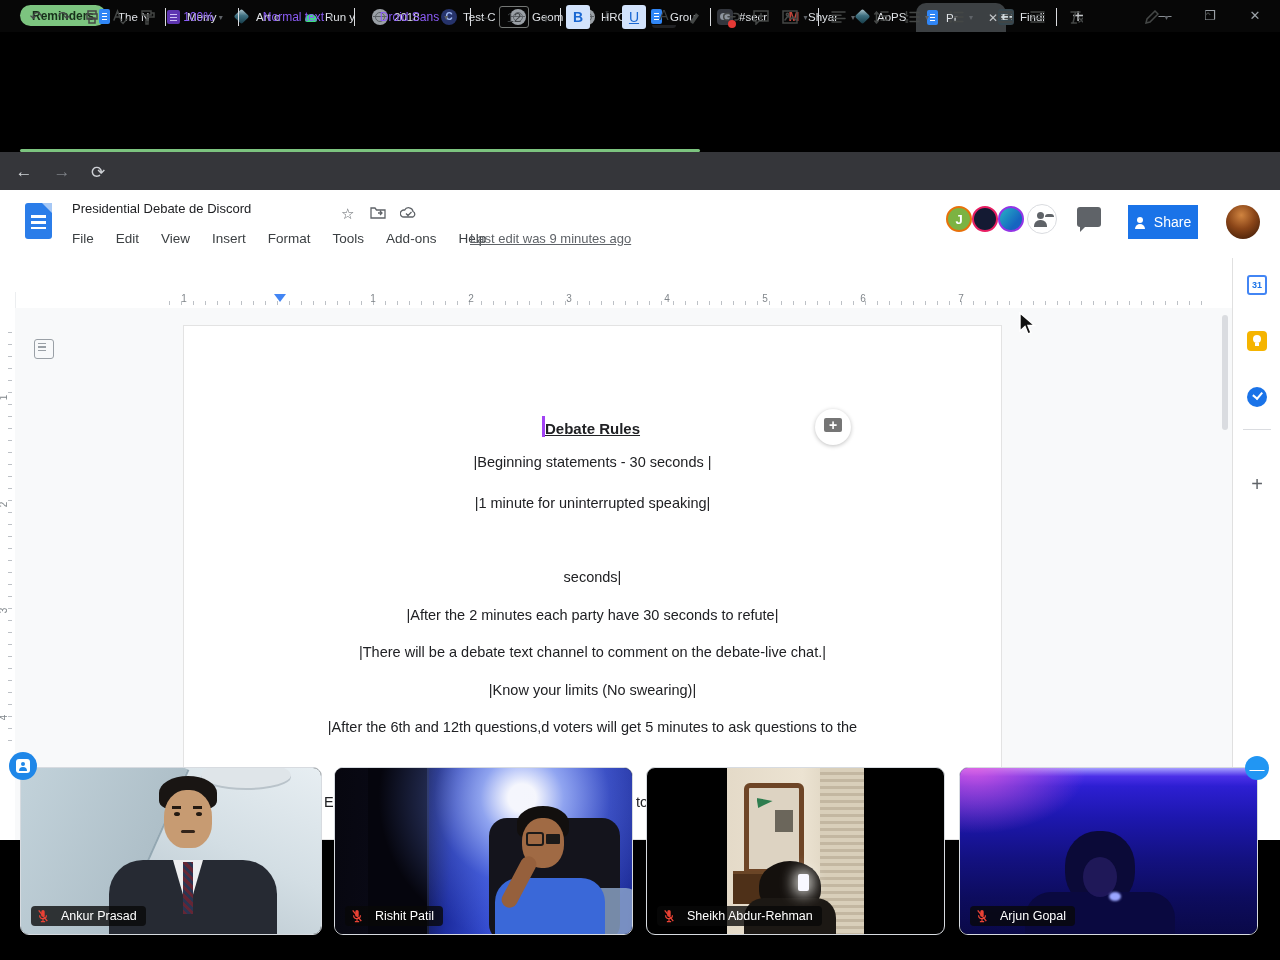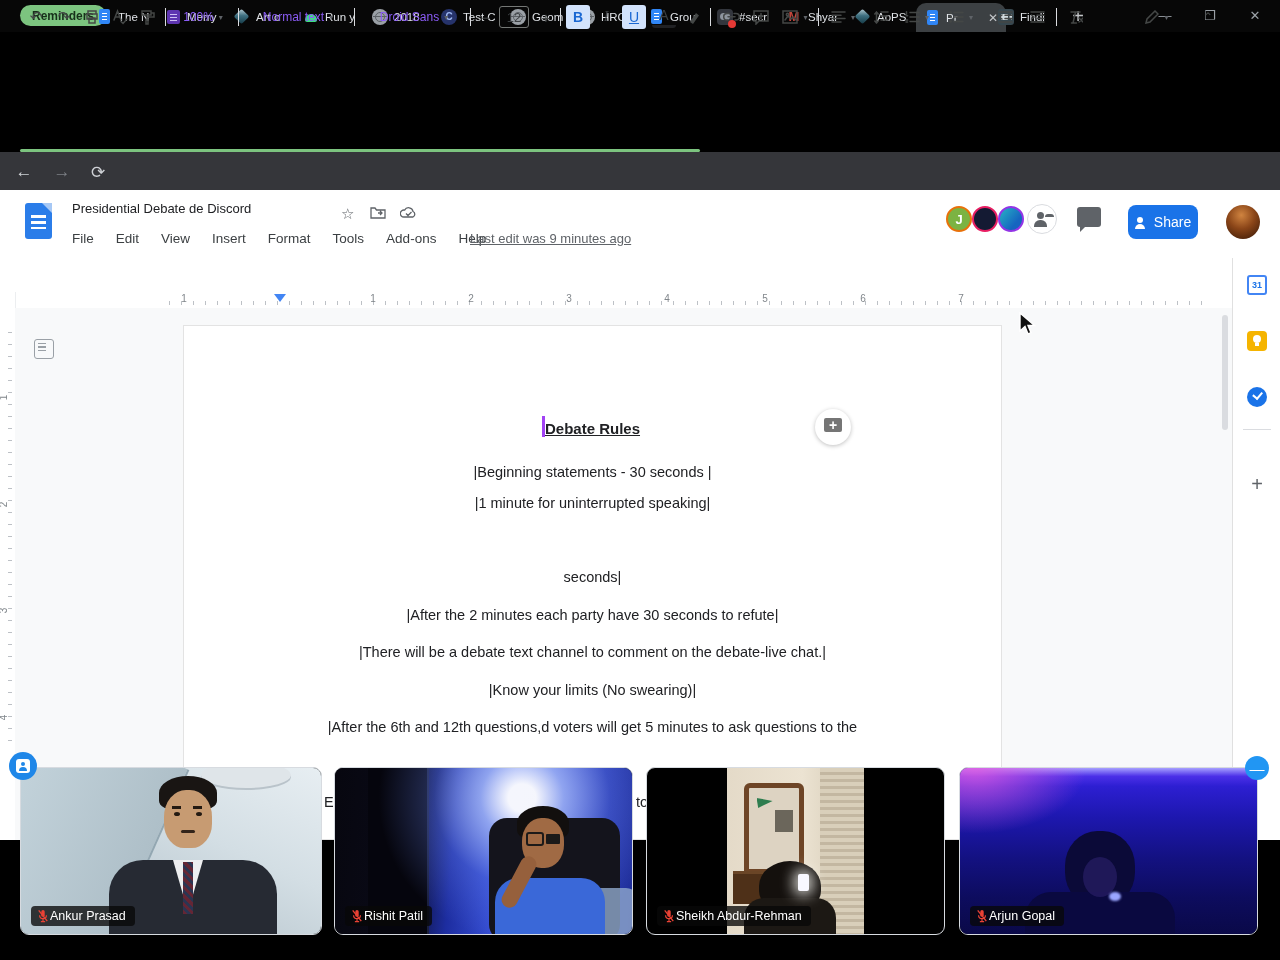--- a/index.html
+++ b/index.html
@@ -73,21 +73,21 @@
   .hdricon{top:205px;color:#5f6368;font-size:15px}
   .menurow{left:72px;top:231px;display:flex;gap:22px;font-size:13.5px;color:#3c4043}
   .lastedit{left:470px;top:231px;font-size:13px;color:#5f6368;text-decoration:underline}
   .collab{top:206px;width:26px;height:26px;border-radius:50%;box-sizing:border-box;display:flex;align-items:center;justify-content:center;
           color:#fff;font-size:13px;font-weight:bold}
   .joinbtn{left:1027px;top:204px;width:30px;height:30px;border-radius:50%;background:#fff;border:1px solid #dadce0;box-sizing:border-box}
   .joinbtn::before{content:"";position:absolute;left:9px;top:7px;width:7px;height:7px;border-radius:50%;background:#5f6368}
   .joinbtn::after{content:"";position:absolute;left:6px;top:15px;width:13px;height:7px;border-radius:6px 6px 0 0;background:#5f6368;box-shadow:9px -8px 0 -2px #5f6368}
   .commentbtn{left:1077px;top:207px;width:24px;height:20px;border-radius:3px;background:#5f6368}
   .commentbtn::after{content:"";position:absolute;left:3px;bottom:-5px;border:4px solid transparent;border-top-color:#5f6368;border-left-color:#5f6368}
-  .sharebtn{left:1128px;top:205px;width:70px;height:34px;border-radius:8px;background:#1a73e8;color:#fff;
+  .sharebtn{left:1128px;top:205px;width:70px;height:34px;border-radius:0;background:#1a73e8;color:#fff;
             font-size:14px;display:flex;align-items:center;justify-content:center;gap:7px}
   .shareic{width:12px;height:11px;position:relative}
   .shareic::before{content:"";position:absolute;left:2px;top:0;width:6px;height:6px;border-radius:50%;background:#fff}
   .shareic::after{content:"";position:absolute;left:0;top:7px;width:10px;height:5px;border-radius:5px 5px 0 0;background:#fff}
   .profile{left:1226px;top:205px;width:34px;height:34px;border-radius:50%;
            background:radial-gradient(circle at 45% 30%,#d08440 0%,#8a4518 45%,#321505 100%)}
   
   .toolbar{left:0;top:258px;width:1232px;height:34px;background:#fff;border-bottom:1px solid #e8eaed}
   .tb{top:5px;height:24px;display:flex;align-items:center;justify-content:center;color:#444746;font-size:15px}
   .tb.sep{width:1px;height:18px;background:#dadce0;top:8px}
@@ -132,21 +132,21 @@
   .sp-keep{border-radius:4px;background:#f5b400}
   .sp-keep::before{content:"";position:absolute;left:6px;top:4px;width:8px;height:8px;border-radius:50%;background:#fff}
   .sp-keep::after{content:"";position:absolute;left:8px;top:12px;width:4px;height:3px;background:#fff}
   .sp-tasks{border-radius:50%;background:#1a73e8}
   .sp-tasks::before{content:"";position:absolute;left:5px;top:9px;width:6px;height:2.4px;background:#fff;transform:rotate(40deg)}
   .sp-tasks::after{content:"";position:absolute;left:8px;top:8px;width:9px;height:2.4px;background:#fff;transform:rotate(-50deg)}
   .sp-div{position:absolute;left:10px;width:28px;height:1px;background:#dadce0}
   .sp-plus{color:#5f6368;font-size:20px;display:flex;align-items:center;justify-content:center}
   
   .tile{top:767px;height:168px;border:1.5px solid #d7dbe0;border-radius:9px;overflow:hidden;box-sizing:border-box;background:#000}
-  .namebar{position:absolute;left:10px;bottom:8px;display:flex;align-items:center;gap:1px;background:rgba(8,8,8,.78);
+  .namebar{position:absolute;left:10px;bottom:8px;display:flex;align-items:center;gap:12px;background:rgba(8,8,8,.78);
            border-radius:4px;padding:3px 9px 3px 6px;color:#fff;font-size:12.5px;z-index:5}
   .layer{position:absolute;inset:0}
   
   .t1-bg{background:linear-gradient(205deg,#e7eef2 0%,#d3dee4 40%,#b7c5cd 80%)}
   .t1-beam{left:-30px;top:-40px;width:150px;height:260px;background:linear-gradient(90deg,#c2d2da,#aebfc8);transform:rotate(24deg);border-right:2px solid #93a7b2}
   .t1-fan{left:180px;top:-6px;width:90px;height:26px;border-radius:50%;background:#dfe5e9;box-shadow:0 2px 0 #b9c3ca}
   .t1-hair{left:138px;top:8px;width:58px;height:34px;border-radius:55% 55% 30% 30%;background:#191513}
   .t1-face{left:143px;top:22px;width:48px;height:58px;border-radius:46% 46% 42% 42%;background:#c79b72}
   .t1-eye{left:153px;top:44px;width:6px;height:4px;border-radius:50%;background:#241a12;box-shadow:22px 0 0 #241a12}
   .t1-brow{left:151px;top:38px;width:9px;height:2.5px;background:#241a12;box-shadow:21px 0 0 #241a12}
@@ -470,21 +470,21 @@
     <span class="vnum" style="top:100px">1</span>
     <span class="vnum" style="top:207px">2</span>
     <span class="vnum" style="top:313px">3</span>
     <span class="vnum" style="top:420px">4</span>
   </div>
 
   <div class="abs canvas">
     <div class="outlineic"></div>
     <div class="page">
       <div class="dline title" style="top:94px">Debate Rules</div>
-      <div class="dline" style="top:138px">|Beginning statements - 30 seconds |</div>
+      <div class="dline" style="top:128px">|Beginning statements - 30 seconds |</div>
       <div class="dline" style="top:169px">|1 minute for uninterrupted speaking|</div>
       <div class="dline" style="top:243px">seconds|</div>
       <div class="dline" style="top:281px">|After the 2 minutes each party have 30 seconds to refute|</div>
       <div class="dline" style="top:318px">|There will be a debate text channel to comment on the debate-live chat.|</div>
       <div class="dline" style="top:356px">|Know your limits (No swearing)|</div>
       <div class="dline" style="top:393px">|After the 6th and 12th questions,d voters will get 5 minutes to ask questions to the</div>
       <span class="frag" style="left:140px">Ea</span>
       <span class="frag" style="left:452px">to</span>
       <div class="caret"></div>
     </div>

